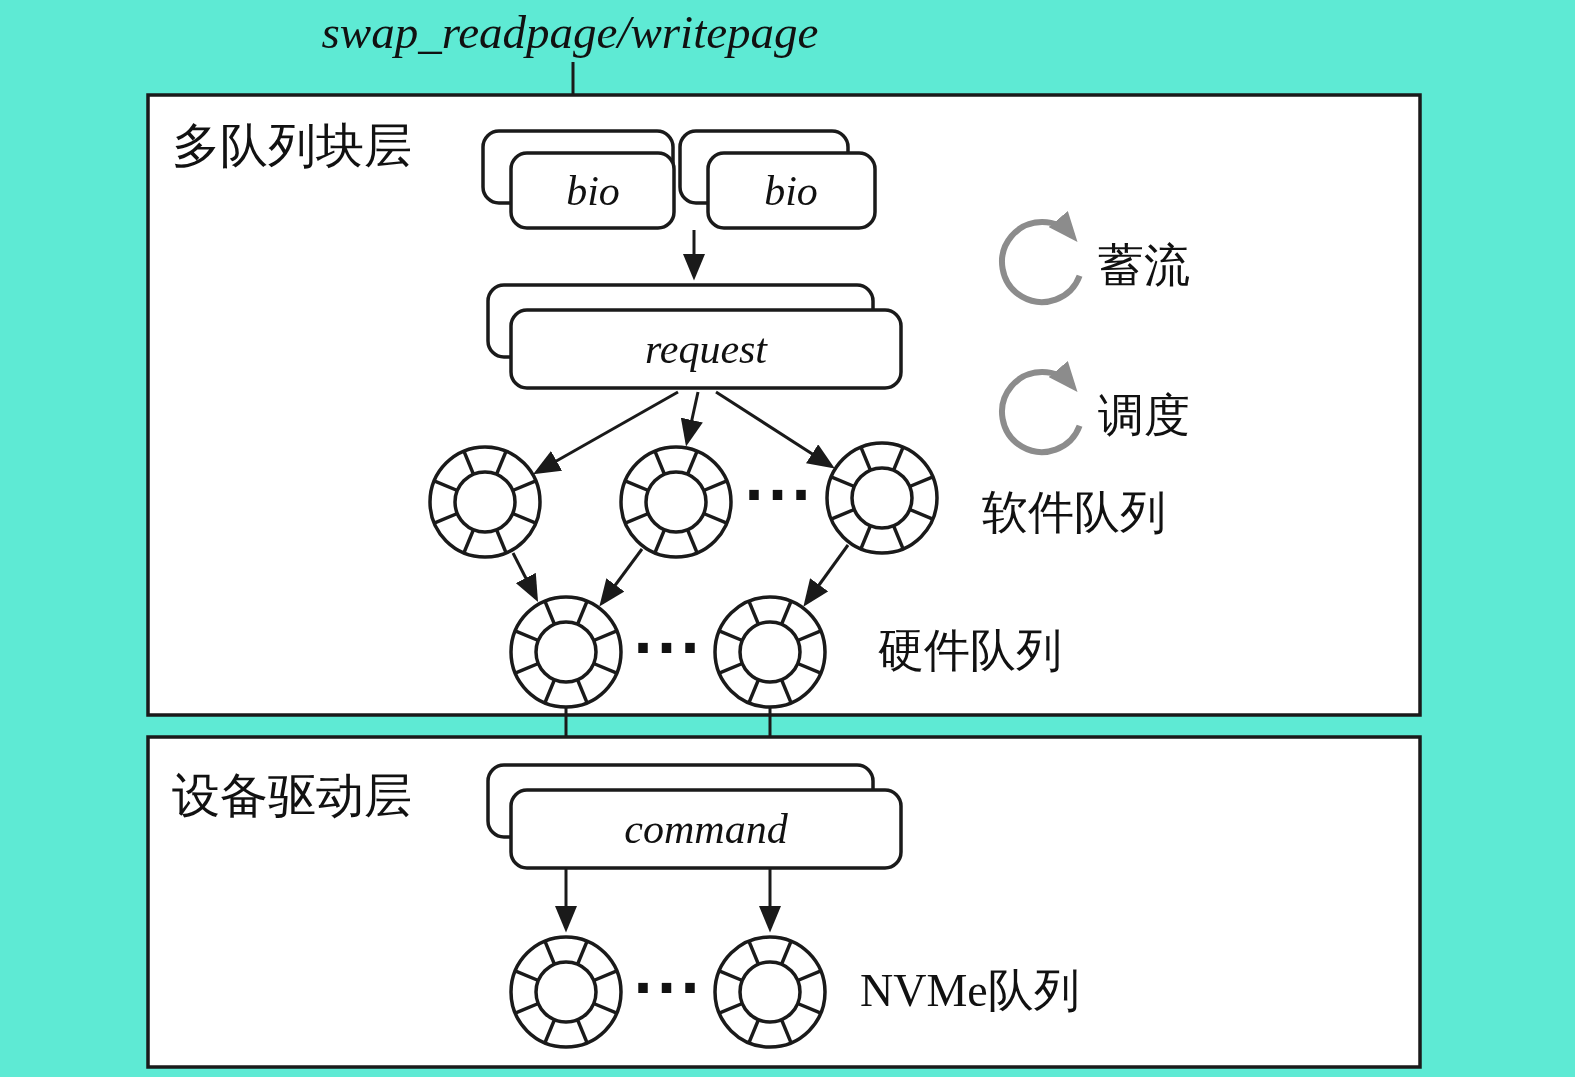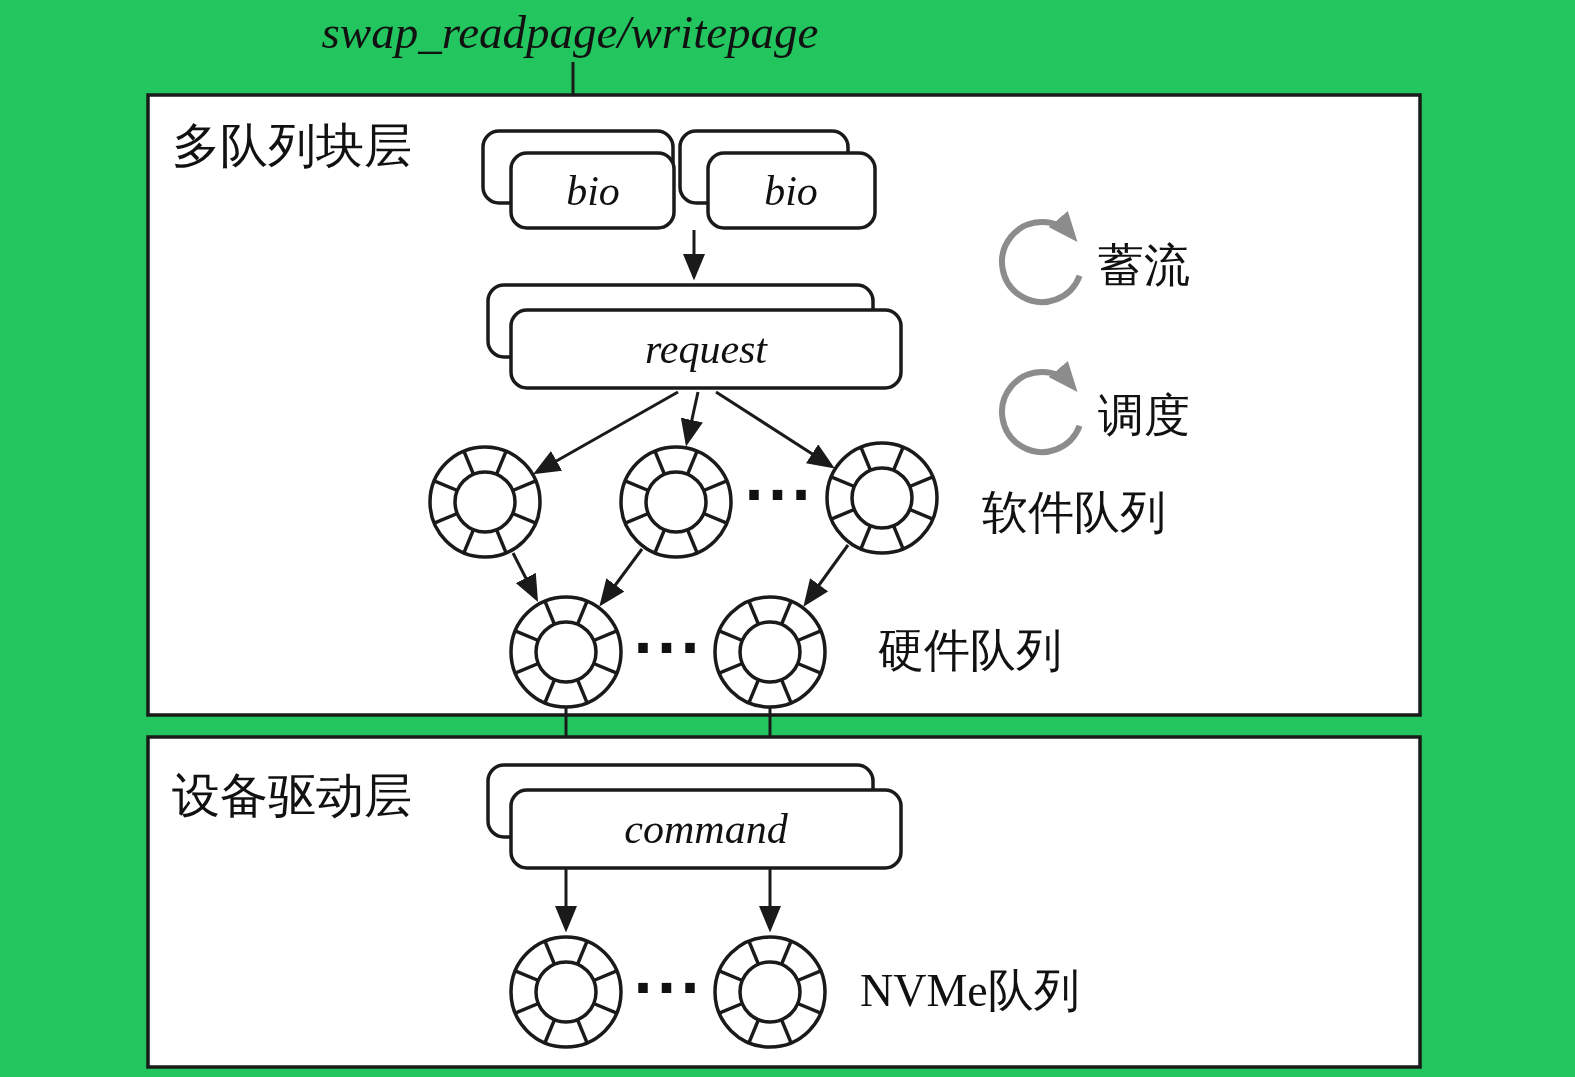--- a/index.html
+++ b/index.html
@@ -4,21 +4,21 @@
 <style>
   html, body {
     margin: 0;
     padding: 0;
     background: #ffffff;
   }
   .stage {
     position: relative;
     width: 1575px;
     height: 1077px;
-    background: #22c55e;
+    background: #5eead4;
     font-family: "Liberation Serif", "DejaVu Serif", serif;
   }
   svg { display: block; }
 
   .layer-box {
     fill: #ffffff;
     stroke: var(--line, #1a1a1a);
     stroke-width: 3.5px;
   }
   .node-box {

